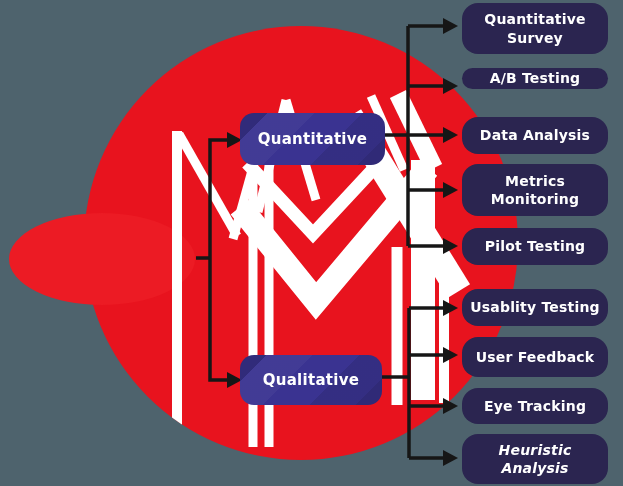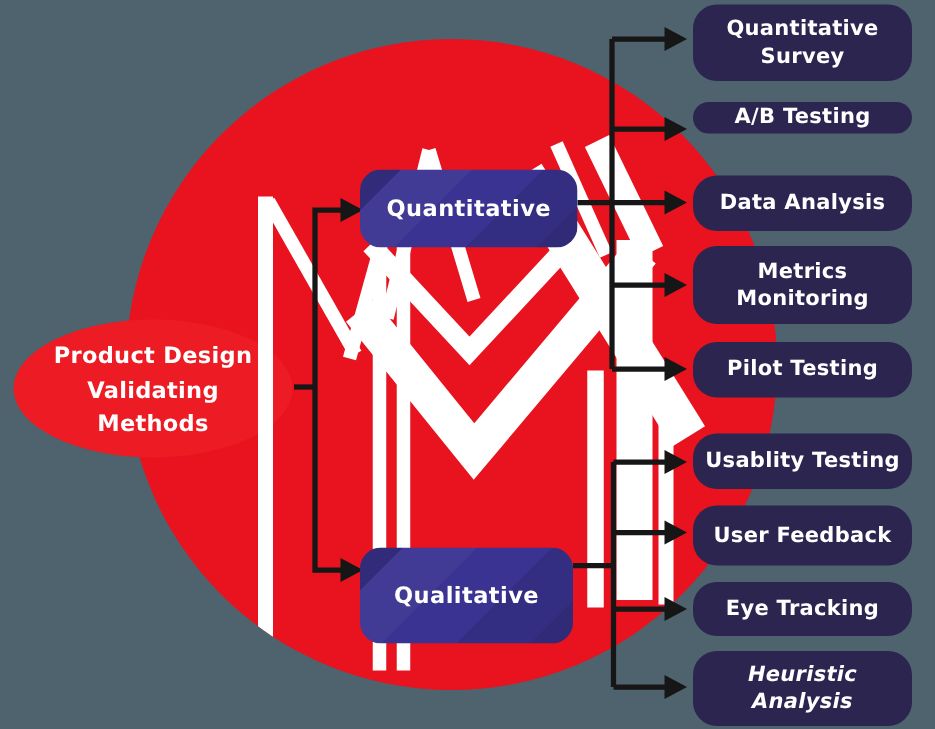--- a/index.html
+++ b/index.html
@@ -24,21 +24,21 @@
   }
   .root-label{left:22px;top:214px;width:160px;height:92px;font-size:15px;line-height:1.5;}
   .category{
     position:absolute;border-radius:14px;
     background-color:var(--category_button);
     background-image:linear-gradient(135deg,rgba(0,0,0,.16) 0 14%,rgba(255,255,255,.04) 14% 38%,rgba(0,0,0,0) 38% 62%,rgba(0,0,0,.10) 62% 86%,rgba(0,0,0,.18) 86%);
     display:flex;align-items:center;justify-content:center;
     color:var(--label_text);font-weight:700;font-size:15px;letter-spacing:.3px;
   }
   .cat-quantitative{left:240px;top:113px;width:145px;height:52px;}
-  .cat-qualitative{left:240px;top:365px;width:142px;height:64px;}
+  .cat-qualitative{left:240px;top:355px;width:142px;height:50px;}
   .method{
     position:absolute;left:462px;width:146px;border-radius:16px;
     background:var(--method_box);
     display:flex;align-items:center;justify-content:center;
     text-align:center;color:var(--label_text);font-weight:700;font-size:14px;
     white-space:pre-line;line-height:1.3;letter-spacing:.2px;
   }
   .m-qs{top:3px;height:51px;}
   .m-ab{top:68px;height:21px;}
   .m-da{top:117px;height:37px;}
@@ -114,23 +114,20 @@
       <polygon points="443,127 443,143 458,135"></polygon>
       <polygon points="443,182 443,198 458,190"></polygon>
       <polygon points="443,238 443,254 458,246"></polygon>
       <polygon points="443,300 443,316 458,308"></polygon>
       <polygon points="443,347 443,363 458,355"></polygon>
       <polygon points="443,398 443,414 458,406"></polygon>
       <polygon points="443,450 443,466 458,458"></polygon>
     </g>
   </svg>
 
-  <div class="label root-label">Product Design
-Validating
-Methods</div>
 
   <div class="category cat-quantitative">
     <span>Quantitative</span>
   </div>
   <div class="category cat-qualitative">
     <span>Qualitative</span>
   </div>
 
   <div class="method m-qs">Quantitative
 Survey</div>

